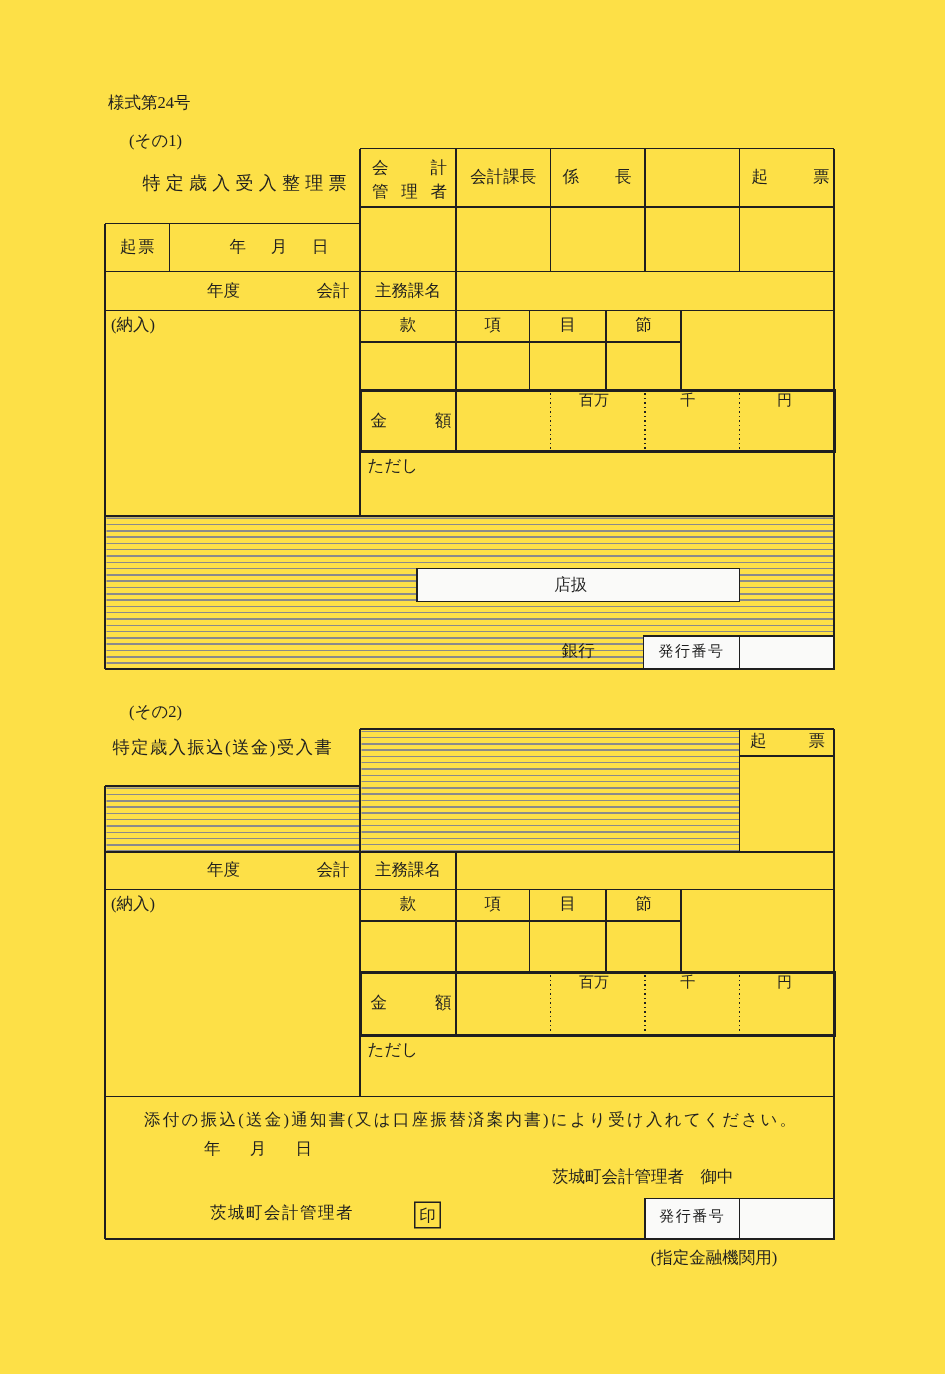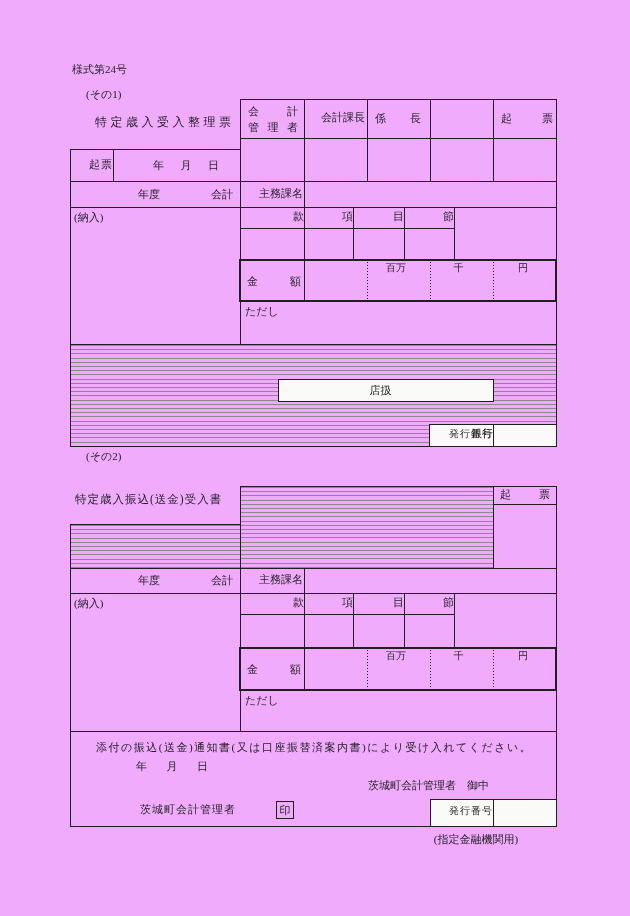--- a/index.html
+++ b/index.html
@@ -1,23 +1,23 @@
 <!DOCTYPE html>
 <html><head>
 <meta charset="utf-8">
 <style>
   html,body{margin:0;padding:0;background:#e9e9e7;}
   .page{
     position:relative;width:630px;height:916px;margin:0 auto;
-    background:#f0abfc;overflow:hidden;
+    background:#fde047;overflow:hidden;
     font-family:"Liberation Serif","DejaVu Serif",serif;
     color:#1f1f1f;
   }
   .t{position:absolute;font-size:11px;line-height:1.15;color:#1f1f1f;white-space:nowrap;}
-  .c{text-align:right;font-family:Liberation Mono, monospace;}
+  .c{text-align:center;}
   .r{text-align:center;}
   .j{text-align:justify;text-align-last:justify;white-space:normal;}
   .s10{font-size:10px;}
   .s12{font-size:12px;}
   .hatch{
     position:absolute;
     background:repeating-linear-gradient(180deg,#8a8a8a 0px,#8a8a8a 1px,rgba(0,0,0,0) 1px,rgba(0,0,0,0) 4.2px);
   }
   svg.grid{position:absolute;left:0;top:0;pointer-events:none;}
   .mgrcell{
@@ -100,21 +100,21 @@
   <div class="t j" style="left:247px;top:275px;width:54px;">金額</div>
   <div class="t r s10" style="left:367px;top:262px;width:58px;">百万</div>
   <div class="t r s10" style="left:430px;top:262px;width:57px;">千</div>
   <div class="t r s10" style="left:493px;top:262px;width:60px;">円</div>
   <div class="t" style="left:245px;top:305px;">ただし</div>
 
   <div class="t c" style="left:278px;top:384px;width:215px;margin-top:44px;">銀行</div>
   <div class="t r" style="left:278px;top:384px;width:205px;">店扱</div>
   <div class="t c s10" style="left:429px;top:429px;width:64px;letter-spacing:1px;">発行番号</div>
 
-  <div class="t" style="left:86px;top:450px;">(その2)</div>
+  <div class="t" style="left:86px;top:469px;">(その2)</div>
   <div class="t" style="left:75px;top:493px;font-size:11.5px;letter-spacing:1px;">特定歳入振込(送金)受入書</div>
   <div class="t j" style="left:500px;top:488px;width:50px;">起票</div>
 
   <div class="t" style="left:138px;top:574px;">年度</div>
   <div class="t" style="left:211px;top:574px;">会計</div>
   <div class="t c" style="left:241px;top:574px;width:62px;">主務課名</div>
 
   <div class="t" style="left:74px;top:597px;">(納入)</div>
 
   <div class="t c" style="left:240px;top:597px;width:64px;">款</div>

